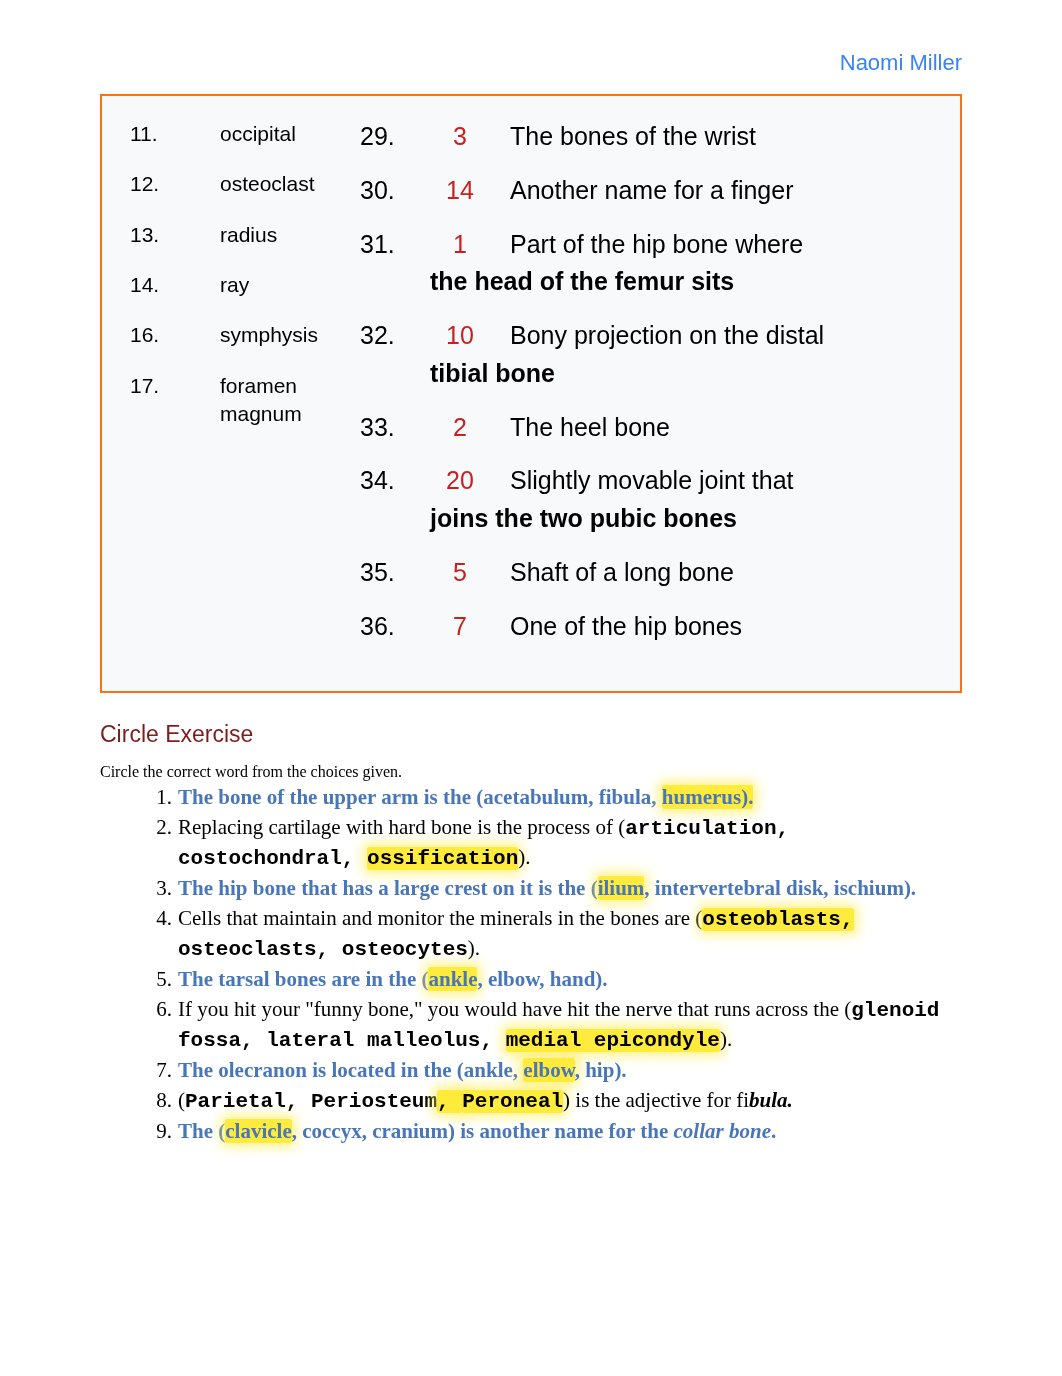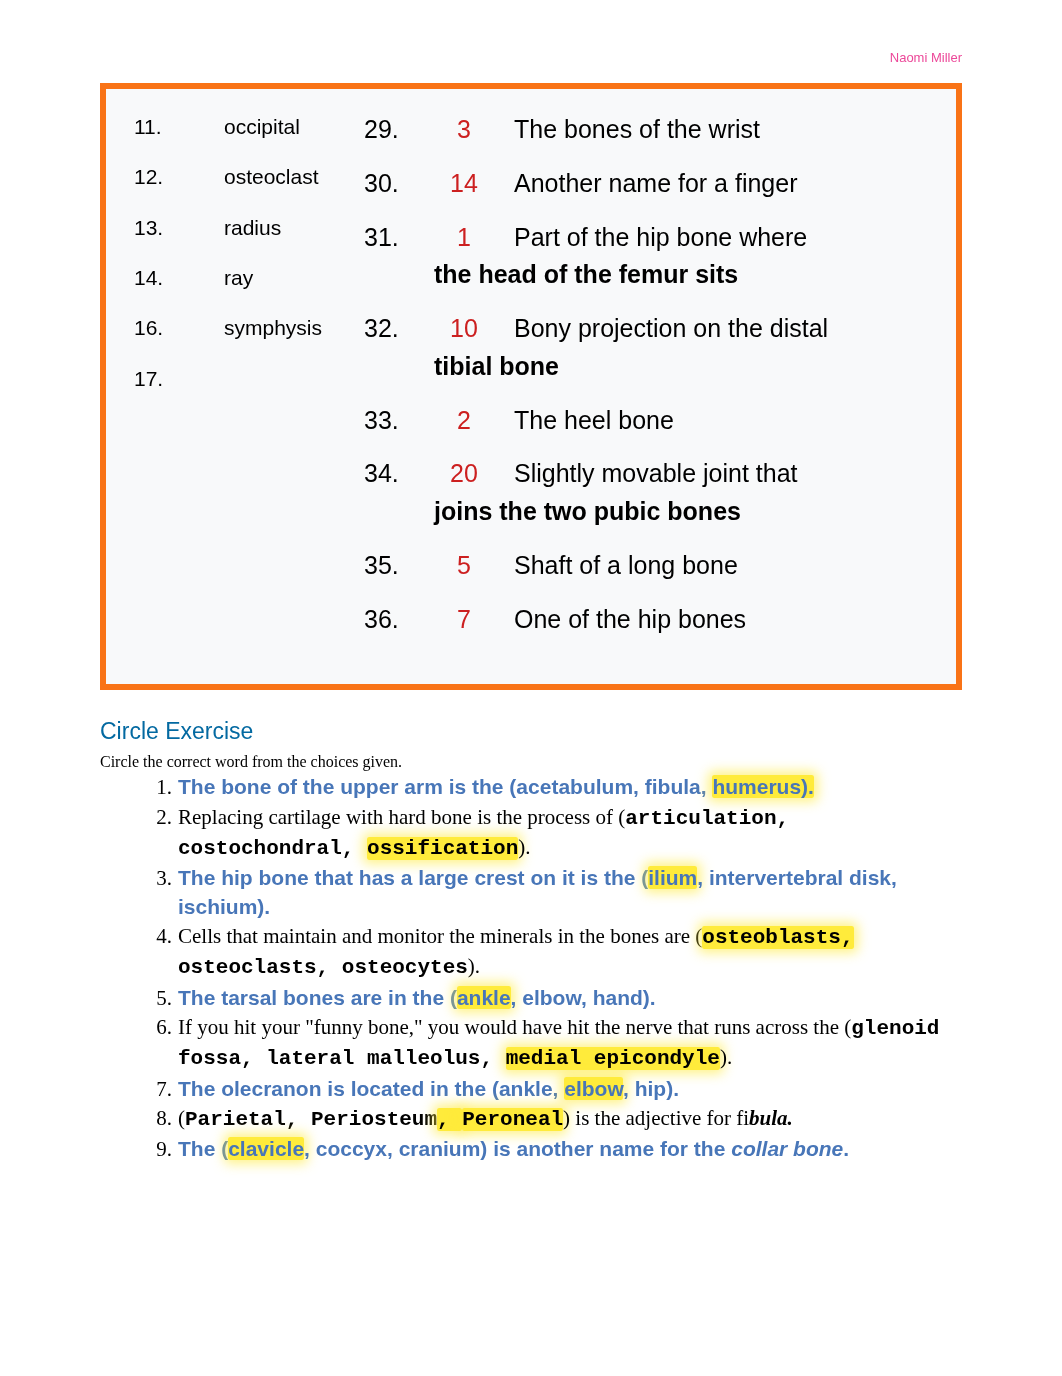--- a/index.html
+++ b/index.html
@@ -9,28 +9,28 @@
   }
   body {
     font-family: Arial, Helvetica, sans-serif;
     background: #ffffff;
     width: 1062px;
     padding: 50px 100px 60px 100px;
     color: #000;
   }
   .author {
     text-align: right;
-    font-size: 13px;
+    font-size: 22px;
     margin-bottom: 18px;
-    color: #ec4899;
+    color: #3b82f6;
   }
   .two-col-box {
     display: flex;
     background: #f8f9fa;
-    border: 6px solid #f97316;
+    border: 2px solid #f97316;
     padding: 24px 28px 28px 28px;
     gap: 20px;
     margin-bottom: 28px;
   }
   .col-left {
     width: 210px;
     flex-shrink: 0;
   }
   .col-right {
     flex: 1;
@@ -67,23 +67,23 @@
   }
   .right-item .desc {
   }
   .right-item .cont {
     margin-left: 70px;
     display: block;
     margin-top: 4px;
     font-weight: bold;
   }
   .section-title {
-    color: #0369a1;
+    color: #7f1d1d;
     font-size: 23px;
-    margin-bottom: 8px;
+    margin-bottom: 15px;
     font-weight: 400;
   }
   .instruction {
     font-family: "Times New Roman", Times, serif;
     font-size: 16px;
     margin-bottom: 2px;
   }
   ol.circle-list {
     list-style: none;
     margin-left: 44px;
@@ -99,21 +99,21 @@
     position: absolute;
     left: 0;
     top: 0;
     width: 28px;
     text-align: right;
     font-family: "Times New Roman", Times, serif;
   }
   .blue-bold {
     color: #4876b8;
     font-weight: bold;
-    font-family: Liberation Sans, sans-serif;
+    font-family: Liberation Serif, serif;
   }
   .serif {
     font-family: "Times New Roman", Times, serif;
   }
   .bold-sans {
     font-weight: bold;
     font-family: Liberation Mono, monospace;
   }
   .hl {
     background: #ffeb3b;
@@ -147,20 +147,21 @@
       <div class="left-item">
         <span class="num">14.</span>
         <span class="txt">ray</span>
       </div>
       <div class="left-item">
         <span class="num">16.</span>
         <span class="txt">symphysis</span>
       </div>
       <div class="left-item">
         <span class="num">17.</span>
+        <span class="txt">foramen magnum</span>
       </div>
     </div>
   <div class="col-right" id="right-col">
       <div class="right-item"><span class="num">29.</span><span class="ans">3</span><span class="desc">The bones of the wrist</span></div>
       <div class="right-item"><span class="num">30.</span><span class="ans">14</span><span class="desc">Another name for a finger</span></div>
       <div class="right-item"><span class="num">31.</span><span class="ans">1</span><span class="desc">Part of the hip bone where</span><span class="cont">the head of the femur sits</span></div>
       <div class="right-item"><span class="num">32.</span><span class="ans">10</span><span class="desc">Bony projection on the distal</span><span class="cont">tibial bone</span></div>
       <div class="right-item"><span class="num">33.</span><span class="ans">2</span><span class="desc">The heel bone</span></div>
       <div class="right-item"><span class="num">34.</span><span class="ans">20</span><span class="desc">Slightly movable joint that</span><span class="cont">joins the two pubic bones</span></div>
       <div class="right-item"><span class="num">35.</span><span class="ans">5</span><span class="desc">Shaft of a long bone</span></div>

